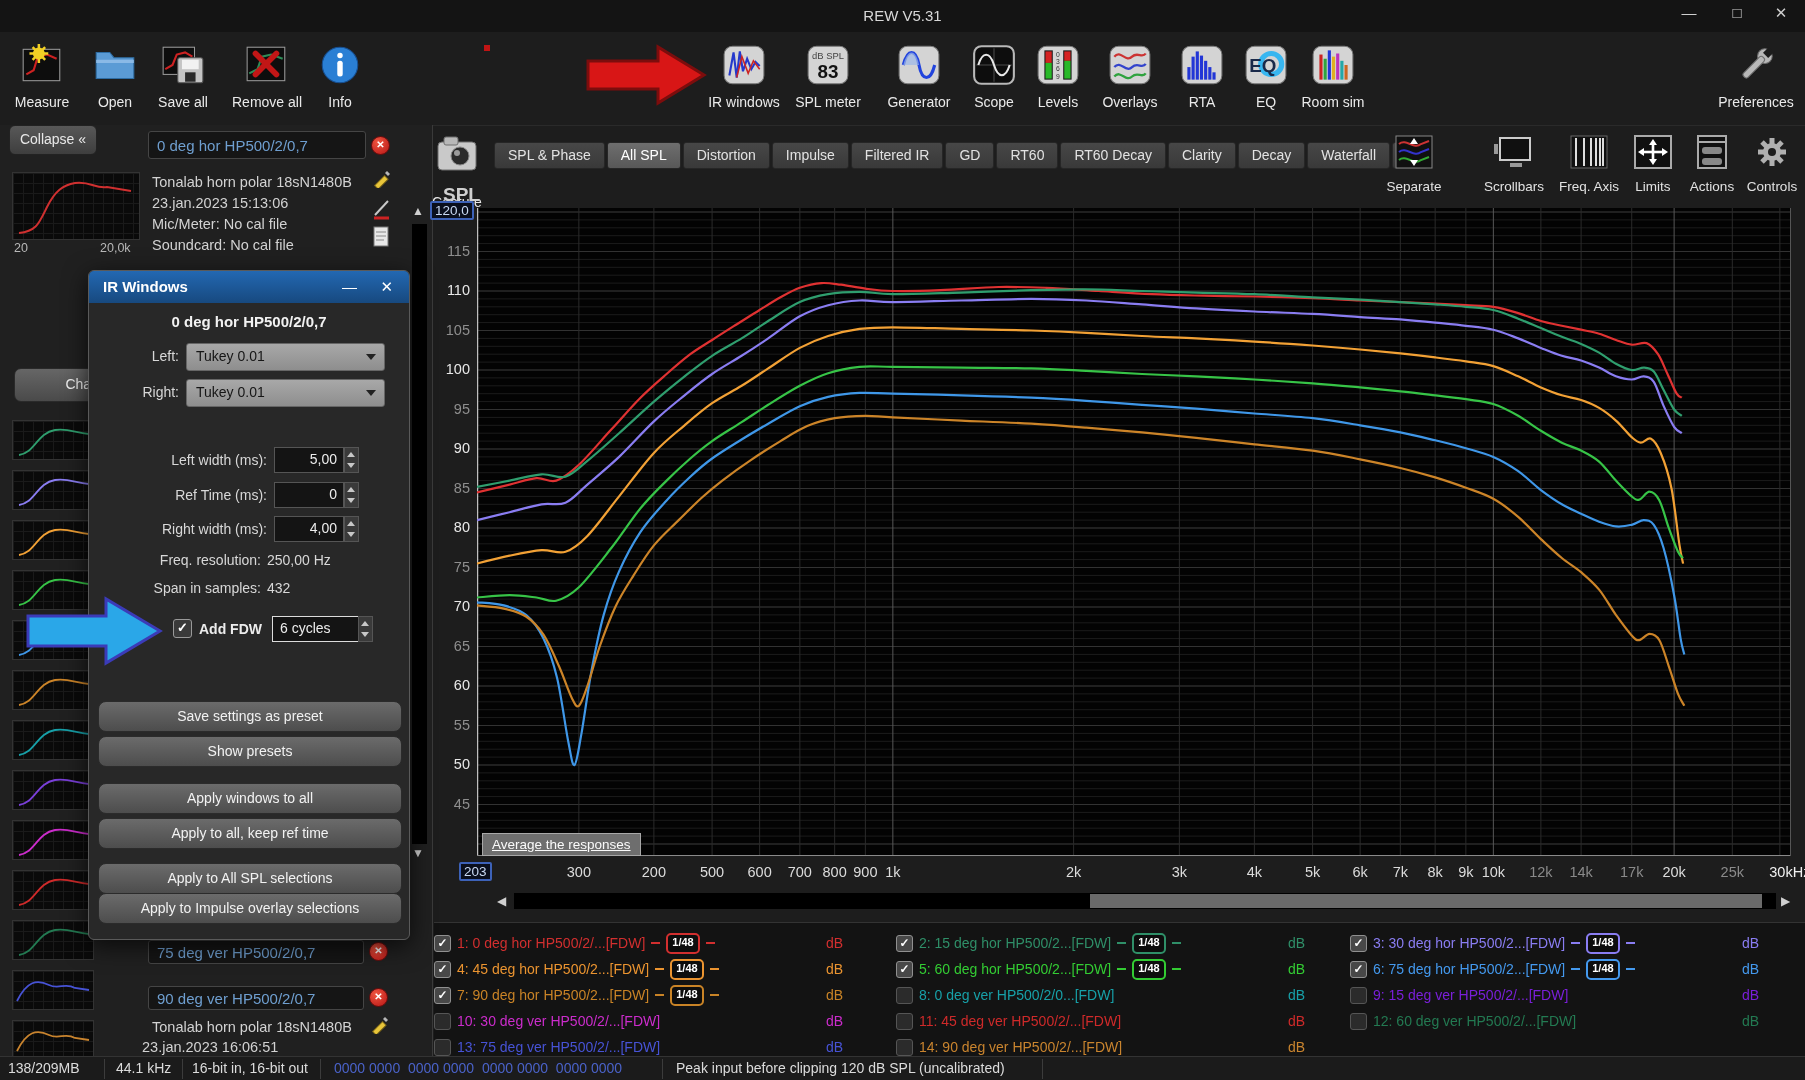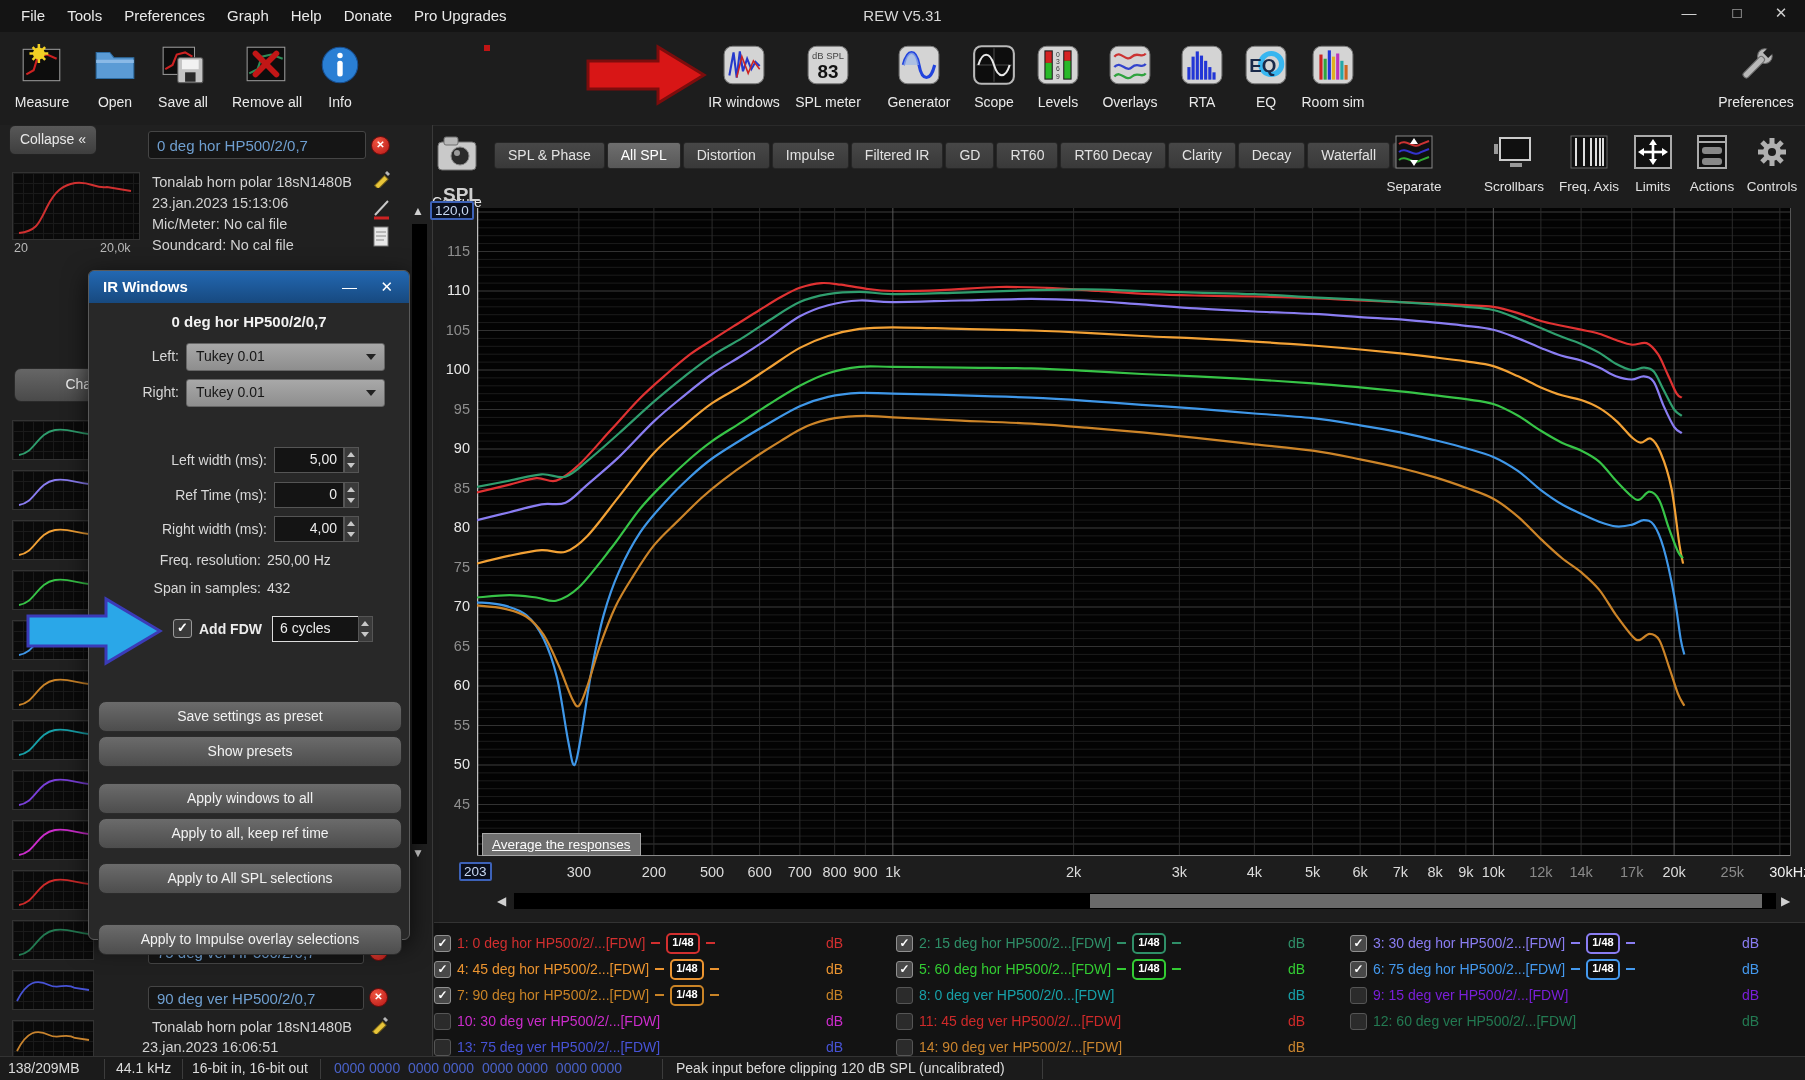--- a/index.html
+++ b/index.html
@@ -75,21 +75,20 @@
   .statusbar{position:absolute;left:0;top:1056px;width:1805px;height:24px;background:#1b1b1b;border-top:1px solid #333;font-size:14px;z-index:30;}
   .st-seg{position:absolute;top:3px;color:#dcdcdc;white-space:pre;}
   .st-sep{position:absolute;top:2px;width:1px;height:20px;background:#3c3c3c;}
 </style>
 </head>
 <body>
 
 <div class="app">
 
   <div class="menubar">
-    <div id="menus" style="position:absolute;left:10px;top:0;"><div class="menu-item">File</div><div class="menu-item">Tools</div><div class="menu-item">Preferences</div><div class="menu-item">Graph</div><div class="menu-item">Help</div><div class="menu-item">Donate</div><div class="menu-item">Pro Upgrades</div></div>
     <div class="win-title">REW V5.31</div>
     <div class="win-btn" style="right:96px;">—</div>
     <div class="win-btn" style="right:48px;">□</div>
     <div class="win-btn" style="right:4px;">✕</div>
   </div>
 
   <div class="toolbar" id="toolbar">
       <div class="tb-item" style="left: -6px;"><span><svg width="46" height="46" viewBox="0 0 44 44">
             <rect x="4" y="7" width="35" height="30" fill="#0d0d0d" stroke="#999"></rect>
             <polyline points="7,31 14,27 18,14 27,12 36,16" fill="none" stroke="#cc2222" stroke-width="2"></polyline>
@@ -701,21 +700,21 @@
         <span class="tri-u"></span>
         <span class="tri-d"></span>
       </div>
 
     <div id="dlgbuttons">
         <div class="dlg-btn" style="top: 430px;">Save settings as preset</div>
         <div class="dlg-btn" style="top: 465px;">Show presets</div>
         <div class="dlg-btn" style="top: 512px;">Apply windows to all</div>
         <div class="dlg-btn" style="top: 547px;">Apply to all, keep ref time</div>
         <div class="dlg-btn" style="top: 592px;">Apply to All SPL selections</div>
-        <div class="dlg-btn" style="top: 653px;">Apply to Impulse overlay selections</div>
+        <div class="dlg-btn" style="top: 622px;">Apply to Impulse overlay selections</div>
       </div>
   </div>
 
   <svg class="abs" style="left:26px;top:596px;z-index:26;" width="140" height="70" viewBox="0 0 140 70">
     <polygon points="2,20 80,20 80,3 134,35 80,67 80,50 2,50" fill="#2aa7e8" stroke="#3b3bb8" stroke-width="3"></polygon>
   </svg>
 
   <div class="statusbar">
     <span class="st-seg" style="left:8px;">138/209MB</span>
     <div class="st-sep" style="left:104px;"></div>

